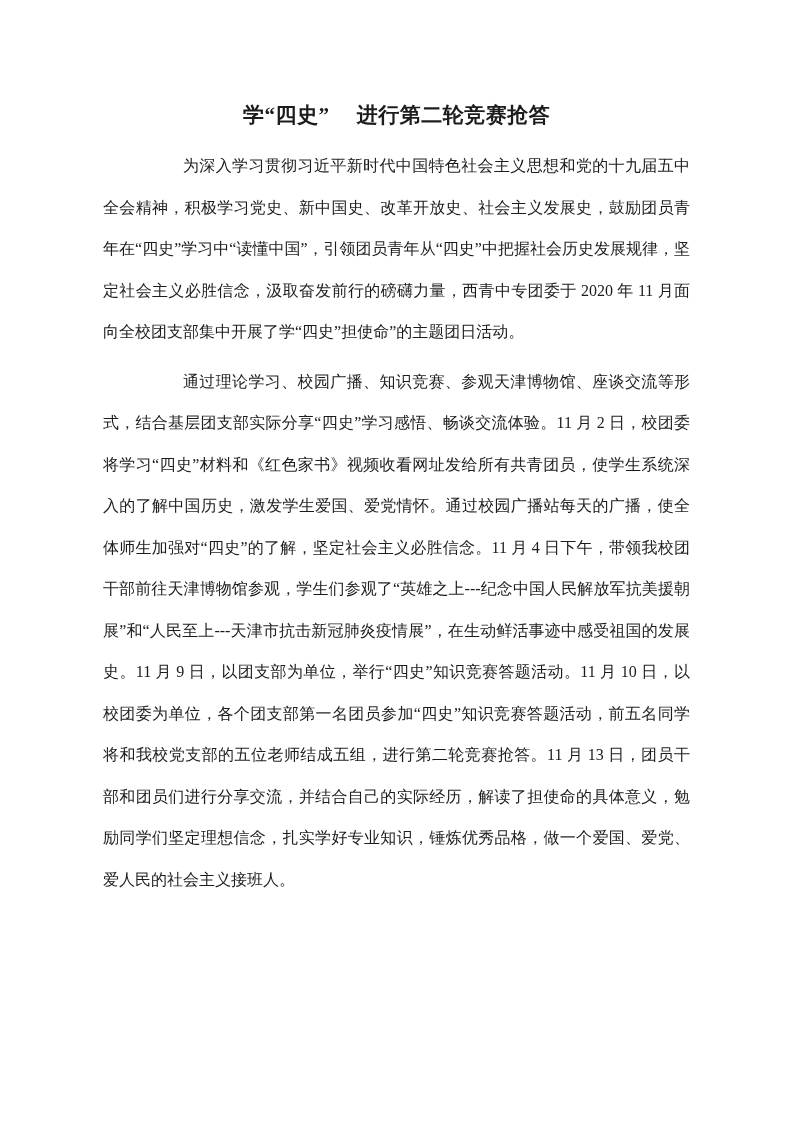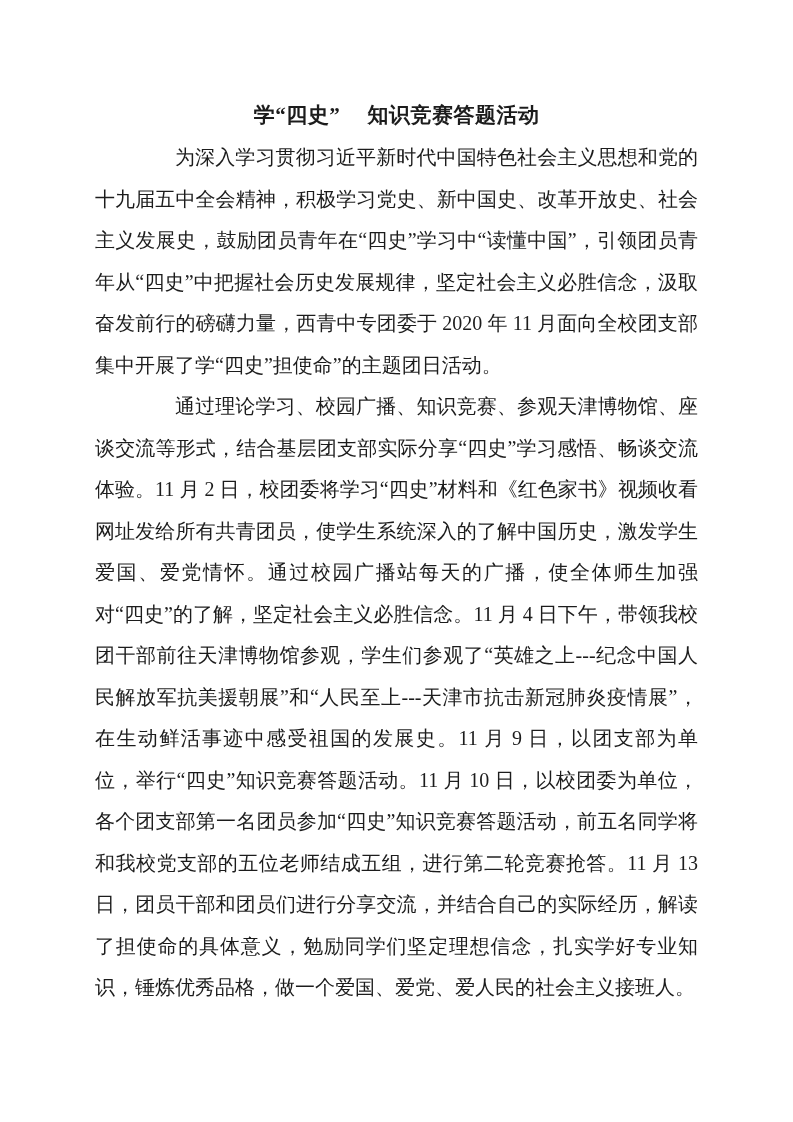--- a/index.html
+++ b/index.html
@@ -25,30 +25,30 @@
   .doc-title {
     font-size: 21px;
     line-height: 44px;
     font-weight: 700;
     text-align: center;
     margin: 0;
     letter-spacing: 0.5px;
     white-space: pre;
   }
   .doc-paragraph {
-    font-size: 20px;
+    font-size: 16px;
     line-height: 41.5px;
-    margin: 0;
+    margin: 8px;
     text-align: justify;
     text-justify: inter-ideograph;
     text-indent: 80px;
   }
 </style>
 </head>
 <body>
 
 <div class="page">
   <div class="content">
-    <h1 class="doc-title">学“四史”　 知识竞赛答题活动</h1>
+    <h1 class="doc-title">学“四史”　 进行第二轮竞赛抢答</h1>
     <p class="doc-paragraph">为深入学习贯彻习近平新时代中国特色社会主义思想和党的十九届五中全会精神，积极学习党史、新中国史、改革开放史、社会主义发展史，鼓励团员青年在“四史”学习中“读懂中国”，引领团员青年从“四史”中把握社会历史发展规律，坚定社会主义必胜信念，汲取奋发前行的磅礴力量，西青中专团委于 2020 年 11 月面向全校团支部集中开展了学“四史”担使命”的主题团日活动。</p>
     <p class="doc-paragraph">通过理论学习、校园广播、知识竞赛、参观天津博物馆、座谈交流等形式，结合基层团支部实际分享“四史”学习感悟、畅谈交流体验。11 月 2 日，校团委将学习“四史”材料和《红色家书》视频收看网址发给所有共青团员，使学生系统深入的了解中国历史，激发学生爱国、爱党情怀。通过校园广播站每天的广播，使全体师生加强对“四史”的了解，坚定社会主义必胜信念。11 月 4 日下午，带领我校团干部前往天津博物馆参观，学生们参观了“英雄之上---纪念中国人民解放军抗美援朝展”和“人民至上---天津市抗击新冠肺炎疫情展”，在生动鲜活事迹中感受祖国的发展史。11 月 9 日，以团支部为单位，举行“四史”知识竞赛答题活动。11 月 10 日，以校团委为单位，各个团支部第一名团员参加“四史”知识竞赛答题活动，前五名同学将和我校党支部的五位老师结成五组，进行第二轮竞赛抢答。11 月 13 日，团员干部和团员们进行分享交流，并结合自己的实际经历，解读了担使命的具体意义，勉励同学们坚定理想信念，扎实学好专业知识，锤炼优秀品格，做一个爱国、爱党、爱人民的社会主义接班人。</p>
   </div>
 </div>
 
 </body></html>

